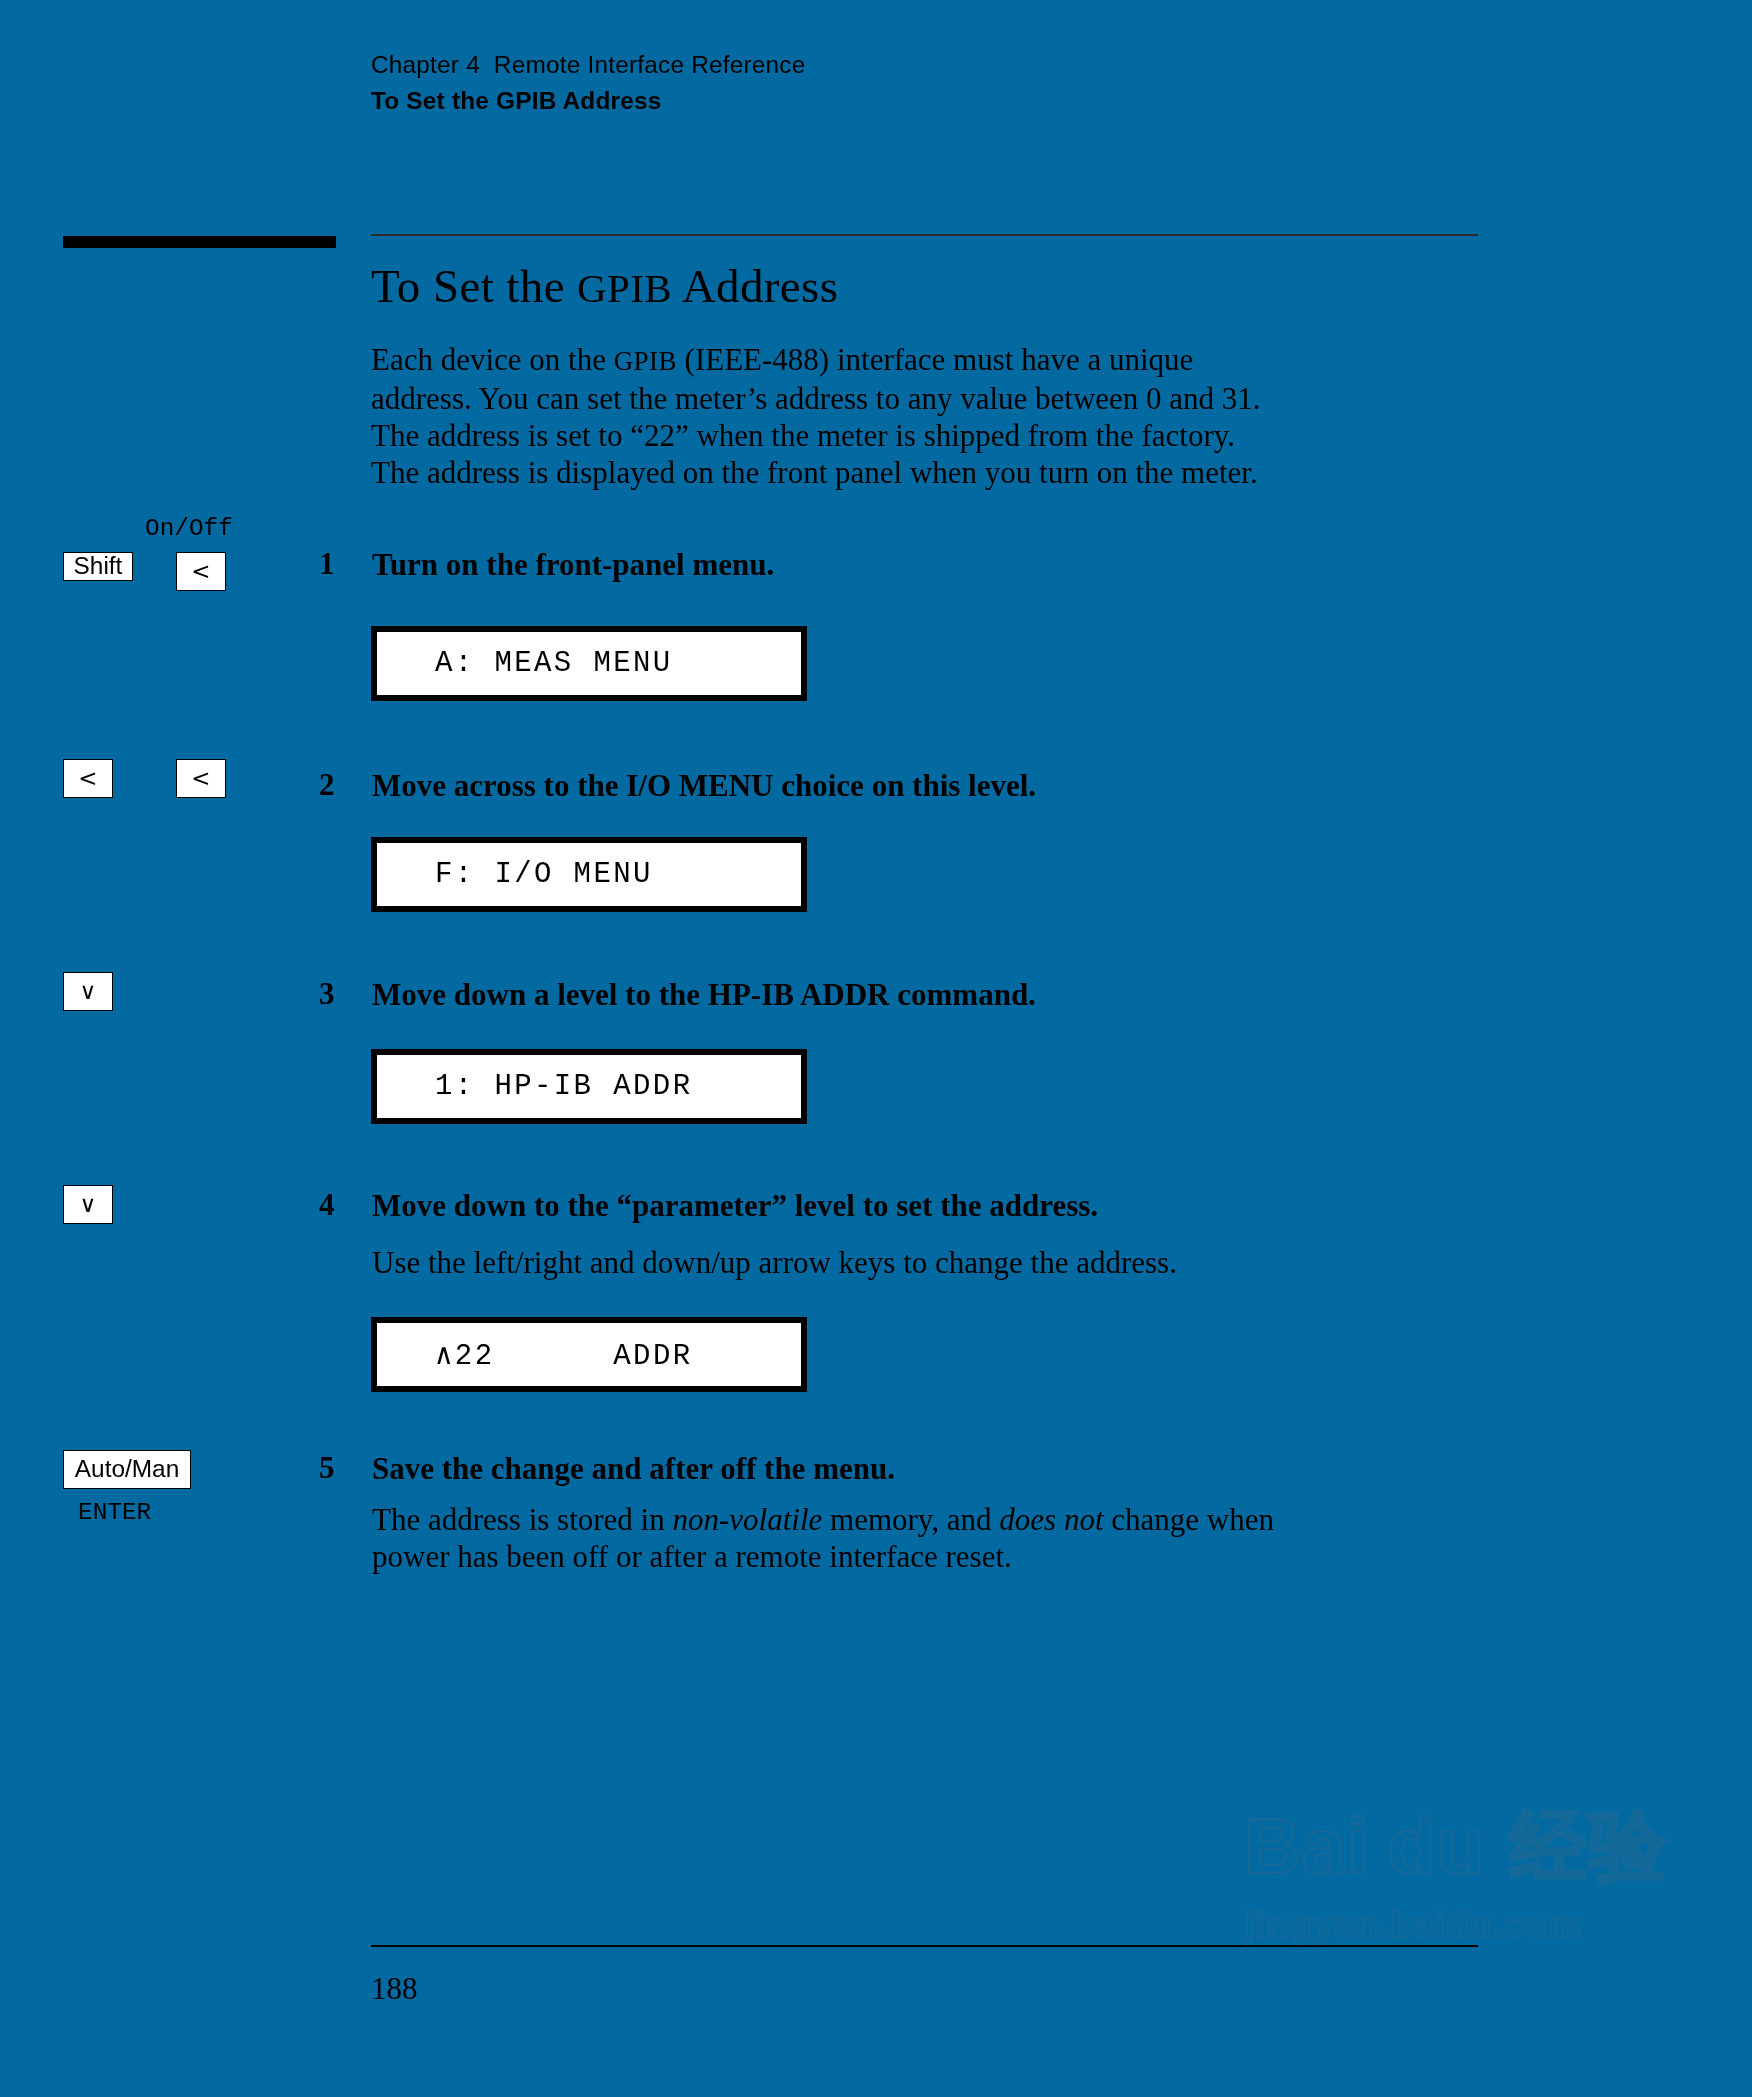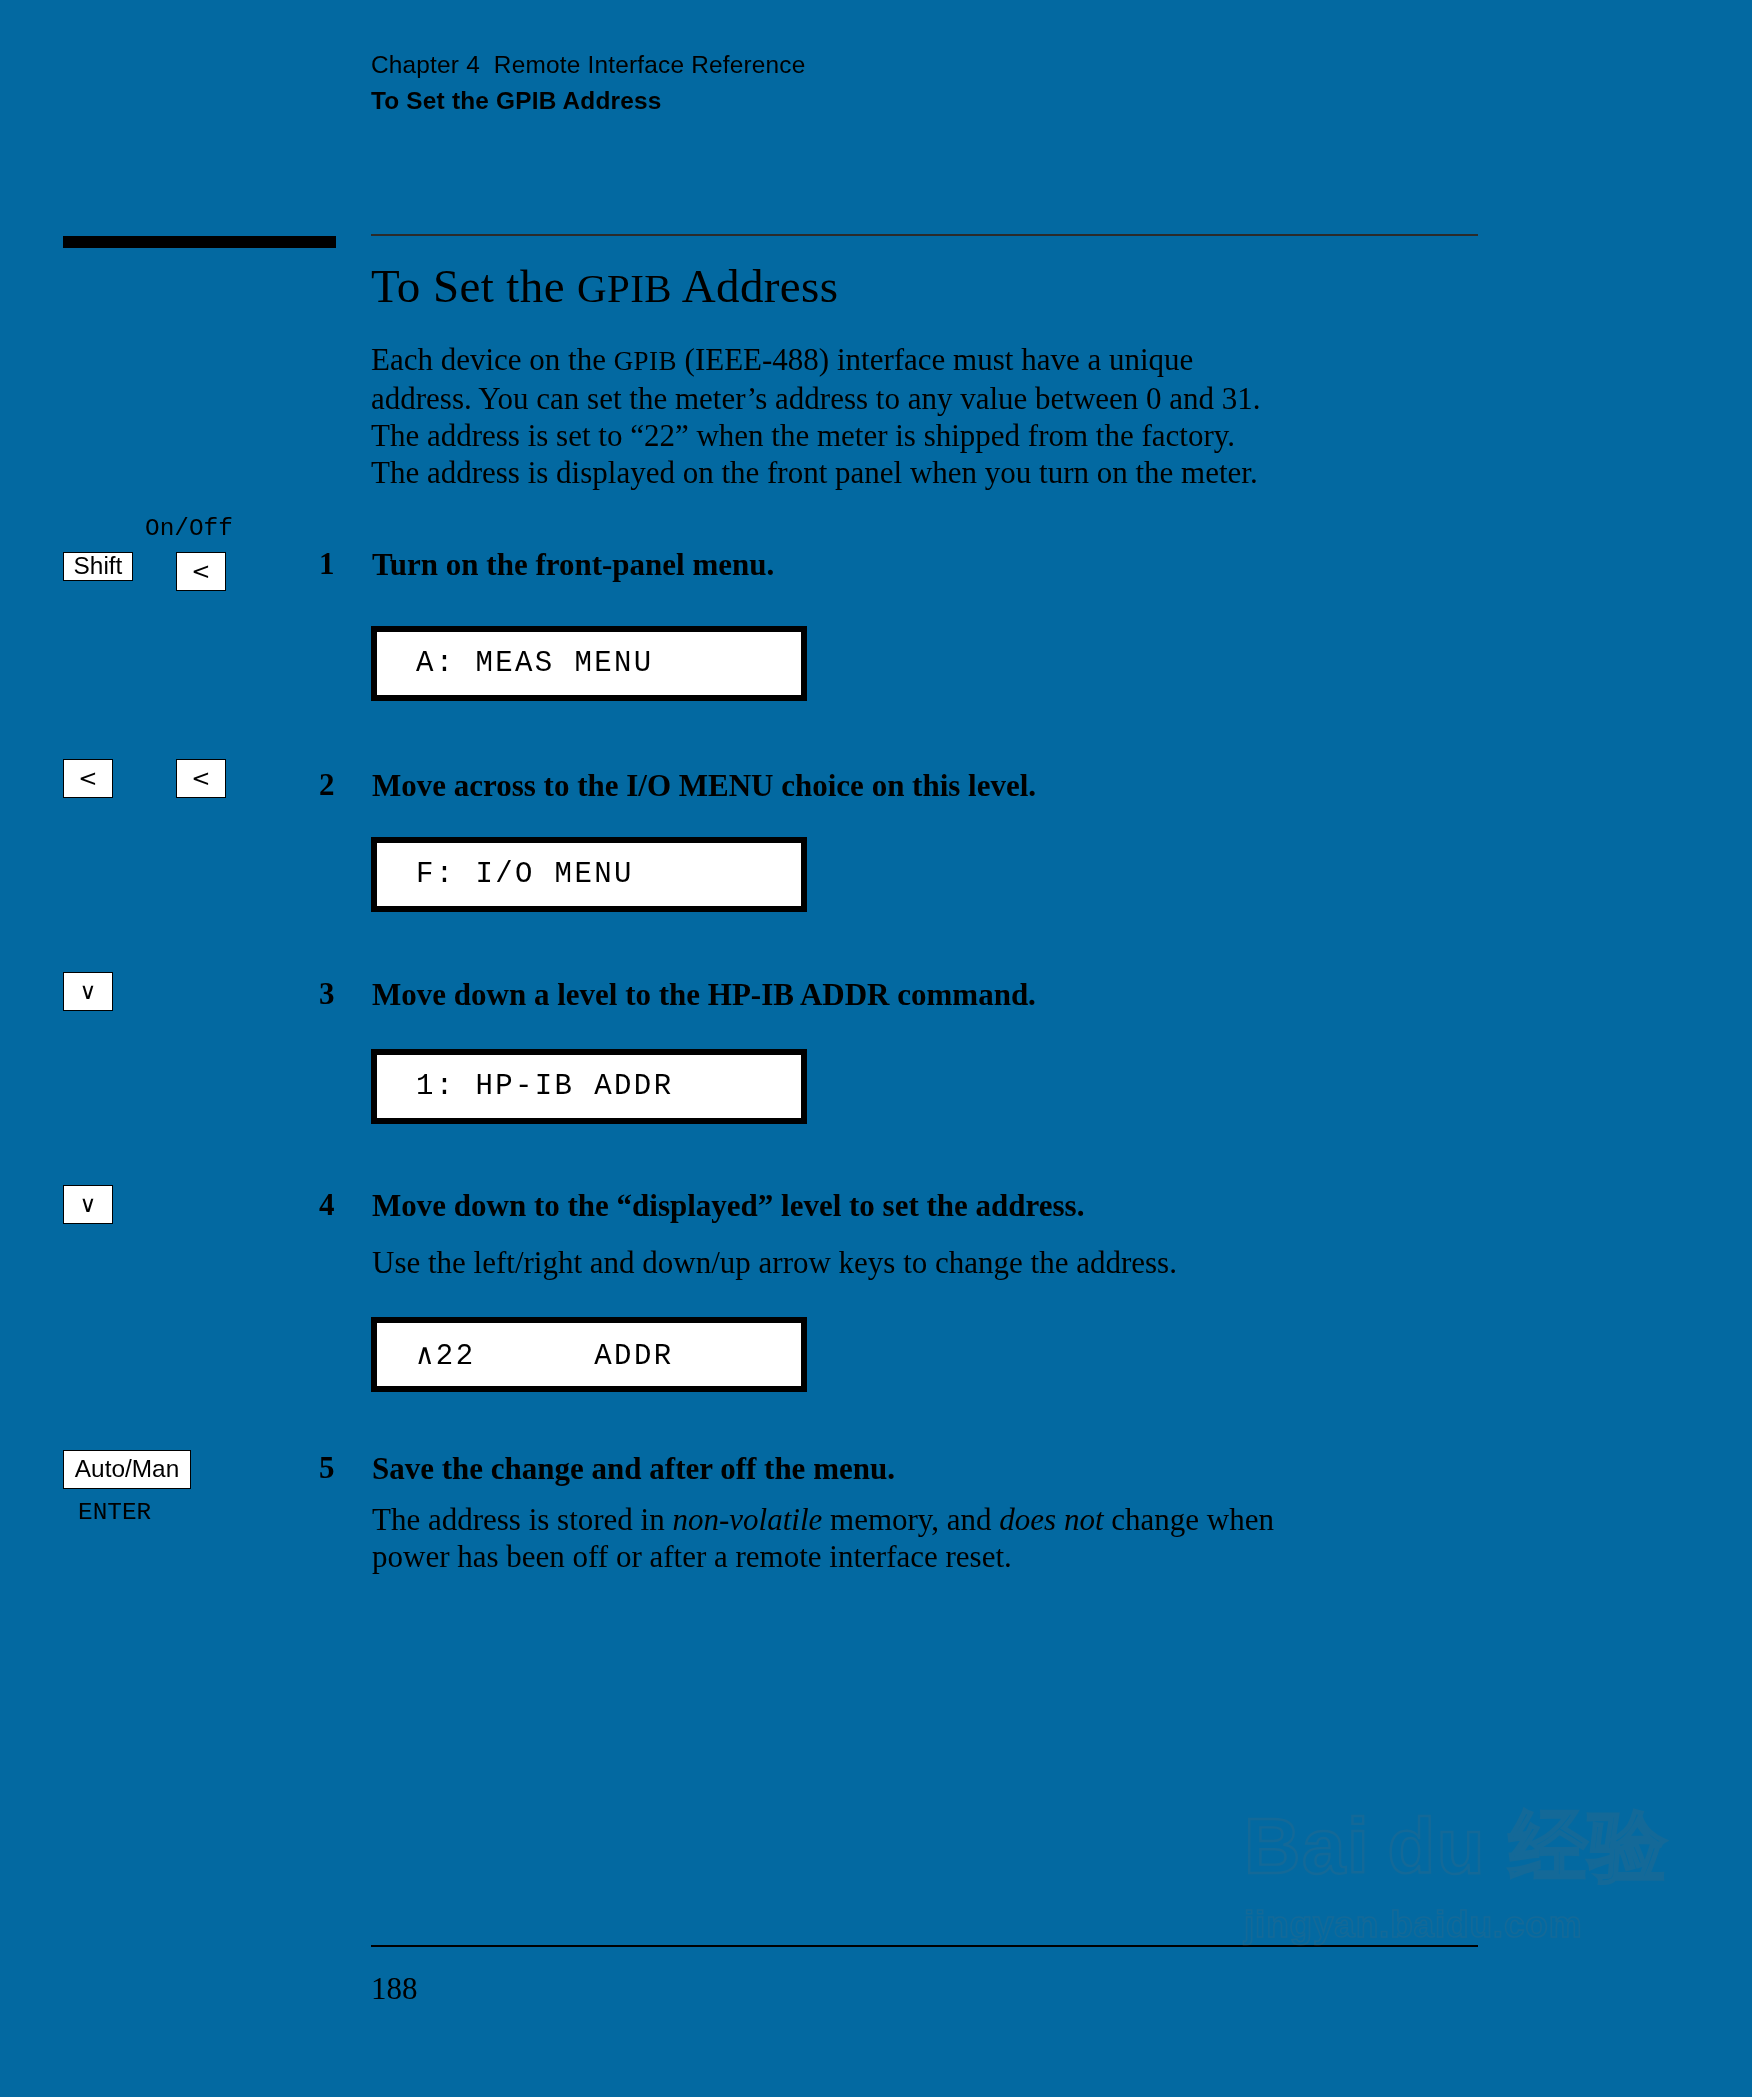--- a/index.html
+++ b/index.html
@@ -159,21 +159,21 @@
     border: 6.5px solid #000000;
     background: #ffffff;
     box-sizing: border-box;
     display: flex;
     align-items: center;
   }
   .lcd span {
     font-family: "Liberation Mono", "DejaVu Sans Mono", monospace;
     font-size: 29px;
     letter-spacing: 2.4px;
-    padding-left: 39px;
+    padding-left: 58px;
     white-space: pre;
   }
 
   
   .page-number {
     position: absolute;
     left: 371px;
     top: 1971px;
     font-size: 31px;
   }
@@ -257,21 +257,21 @@
   <div class="step-num" style="left:319px; top:976px;">3</div>
   <div class="step-head" style="left:372px; top:976px;">Move down a level to the HP-IB ADDR command.</div>
 
   <div class="lcd" style="top:1049px;">
     <span>1: HP-IB ADDR</span>
   </div>
 
   <div class="keycap arrow" style="left:63px; top:1185px; width:50px; height:39px;">∨</div>
 
   <div class="step-num" style="left:319px; top:1187px;">4</div>
-  <div class="step-head" style="left:372px; top:1187px;">Move down to the “displayed” level to set the address.</div>
+  <div class="step-head" style="left:372px; top:1187px;">Move down to the “parameter” level to set the address.</div>
   <div class="step-sub" style="left:372px; top:1244px;">Use the left/right and down/up arrow keys to change the address.</div>
 
   <div class="lcd" style="top:1317px;">
     <span>∧22      ADDR</span>
   </div>
 
   <div class="keycap" style="left:63px; top:1450px; width:128px; height:39px;">Auto/Man</div>
   <div class="key-label" style="left:78px; top:1501px;">ENTER</div>
 
   <div class="step-num" style="left:319px; top:1450px;">5</div>

